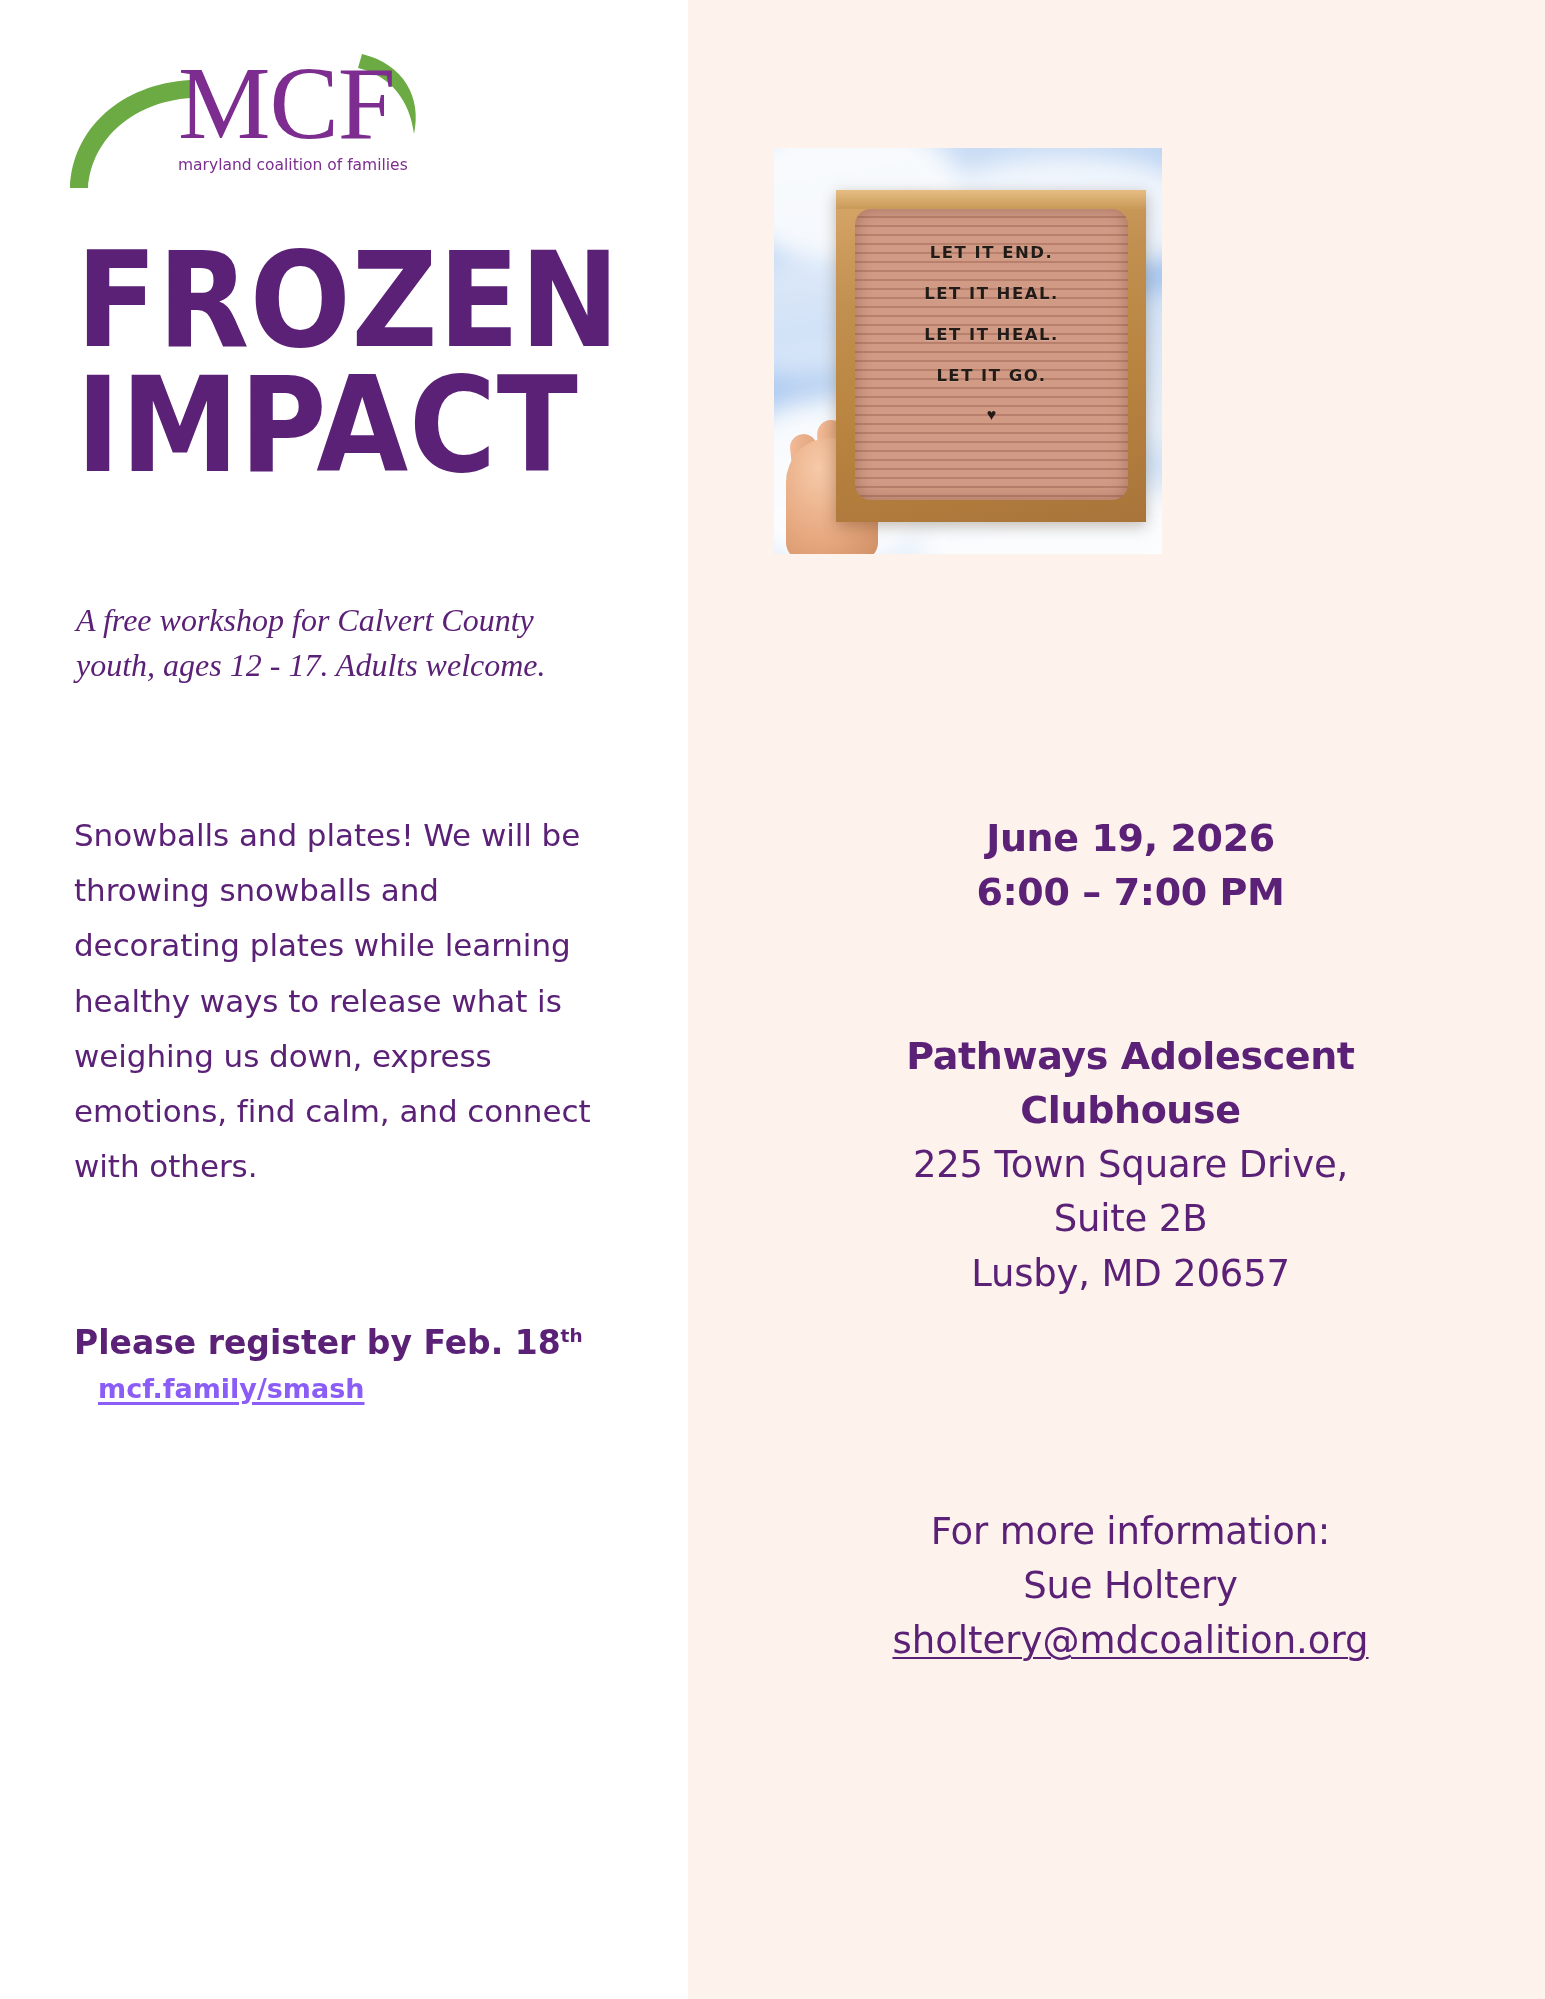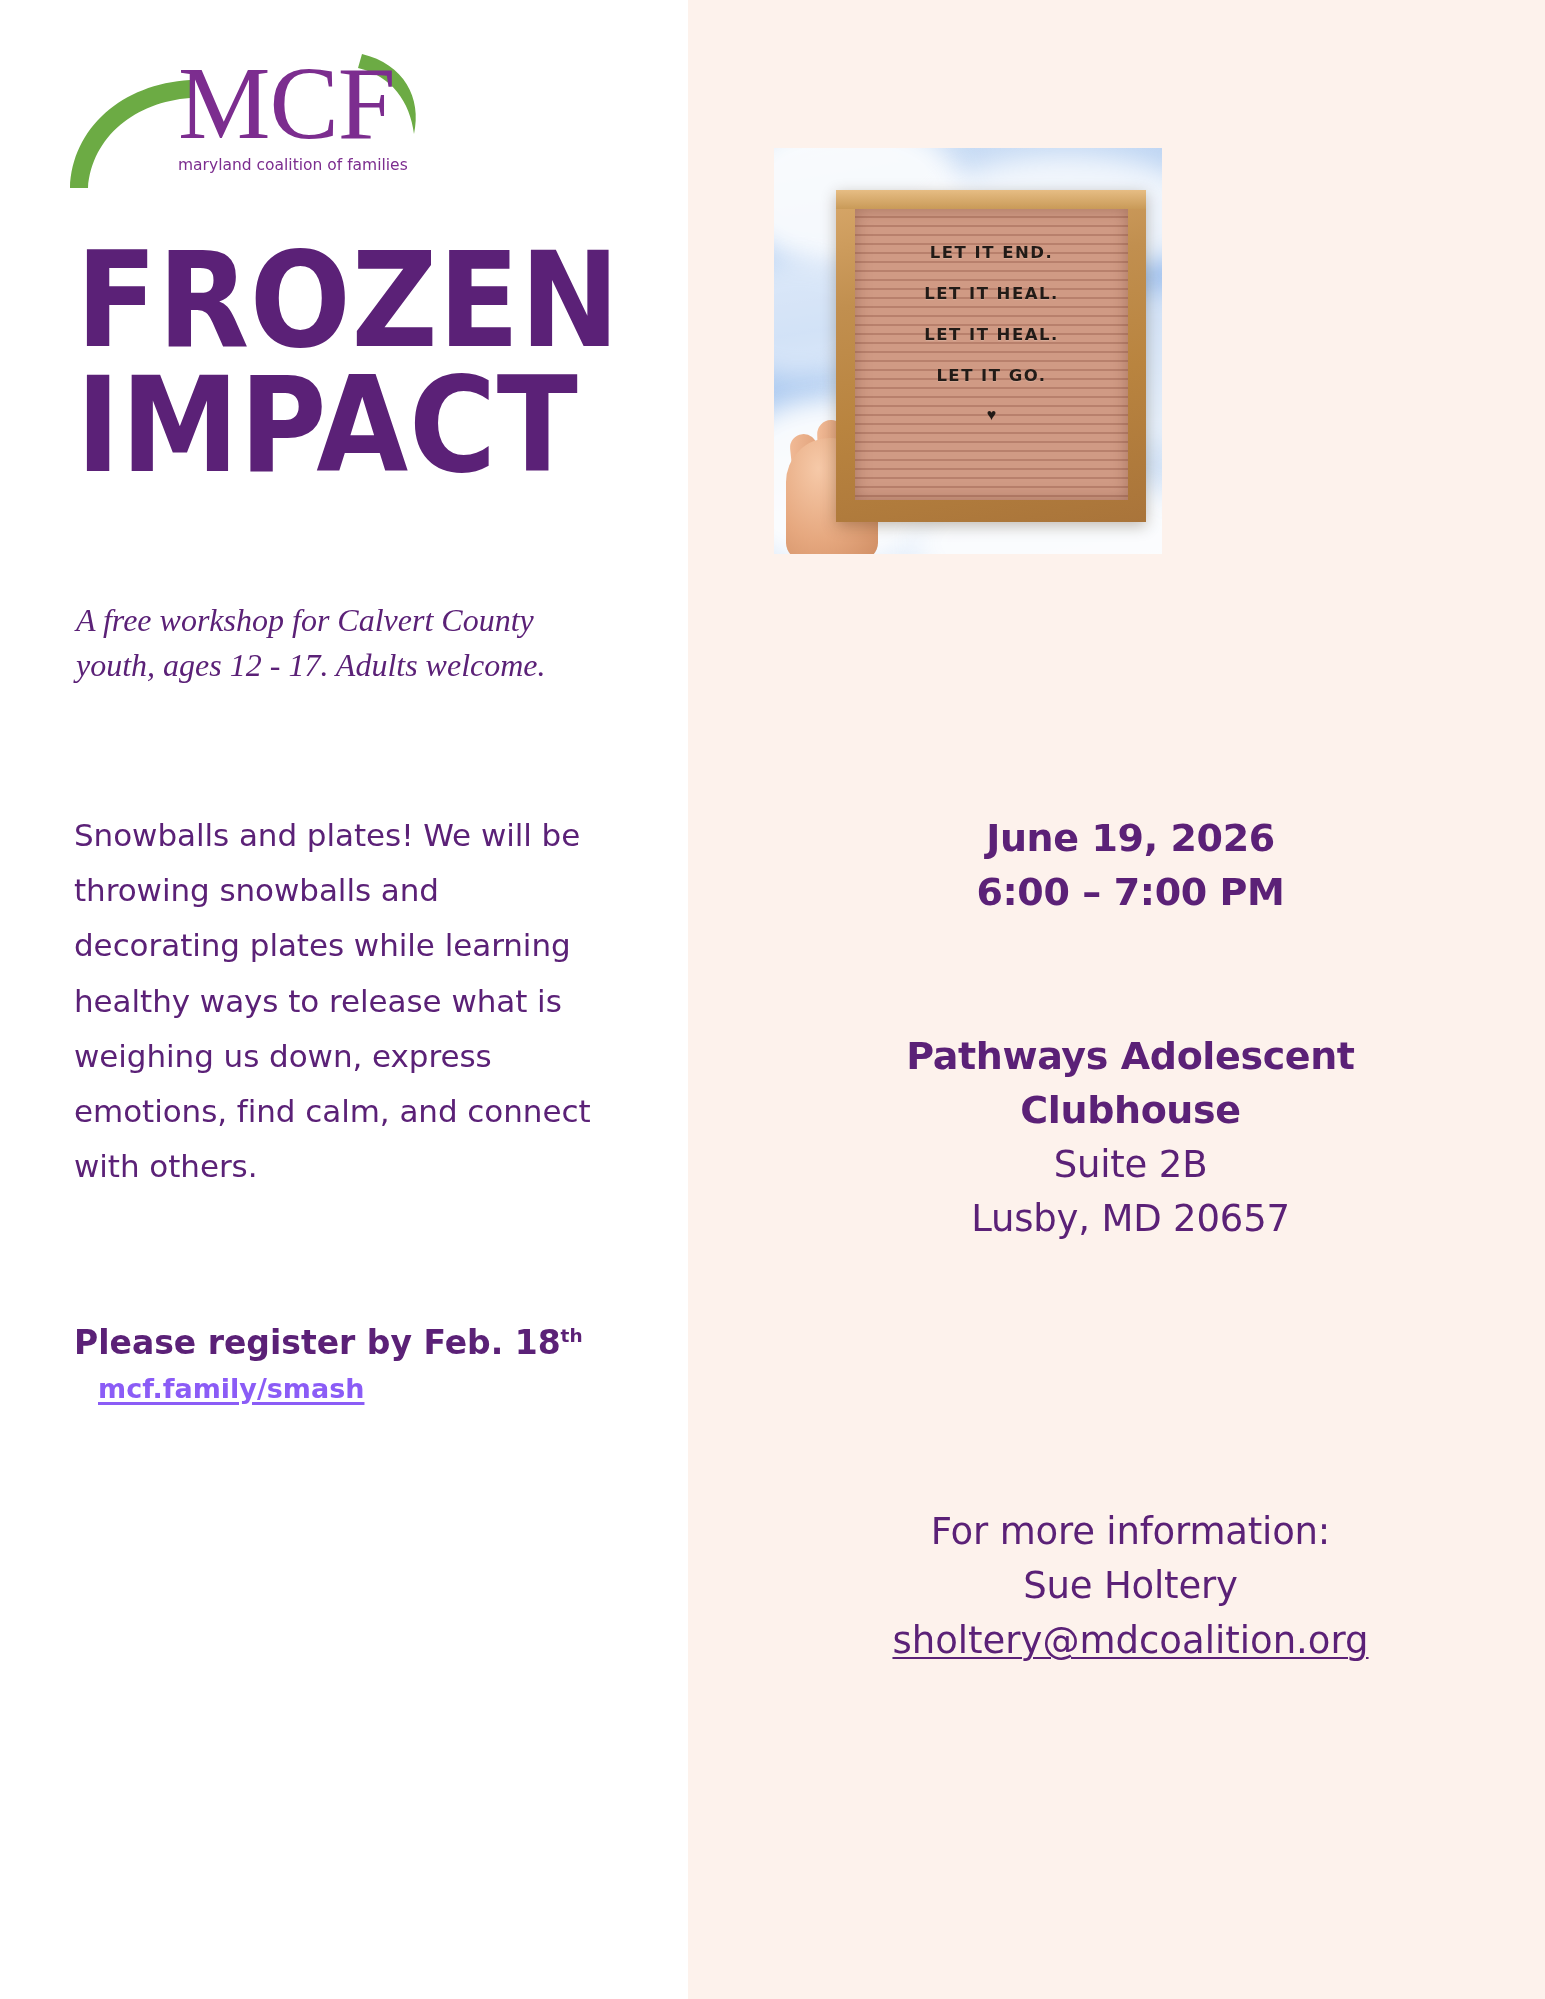--- a/index.html
+++ b/index.html
@@ -218,20 +218,21 @@
       repeating-linear-gradient(
         to bottom,
         #d09a84 0px,
         #d09a84 7px,
         #b8806c 7px,
         #b8806c 9px
       );
     box-shadow: inset 0 0 16px rgba(90,45,30,0.35);
     overflow: hidden;
     padding: 34px 0 0 0;
+    border-radius: 16px;
   }
   .board-line {
     font-family: "DejaVu Sans", sans-serif;
     font-weight: 700;
     font-size: 16.5px;
     letter-spacing: 0.09em;
     color: #221b17;
     text-align: center;
     margin-bottom: 22px;
     text-shadow: 0 1px 1px rgba(255,255,255,0.18);
@@ -362,20 +363,21 @@
     </div>
 
     <div class="r-block r-datetime">
       <div class="line">June 19, 2026</div>
       <div class="line">6:00 – 7:00 PM</div>
     </div>
 
     <div class="r-block r-venue">
       <div class="vname">Pathways Adolescent</div>
       <div class="vname">Clubhouse</div>
+      <div class="vaddr">225 Town Square Drive,</div>
       <div class="vaddr">Suite 2B</div>
       <div class="vaddr">Lusby, MD 20657</div>
     </div>
 
     <div class="r-block r-contact">
       <div class="line">For more information:</div>
       <div class="line">Sue Holtery</div>
       <a class="email" href="#">sholtery@mdcoalition.org</a>
     </div>
   </div>

